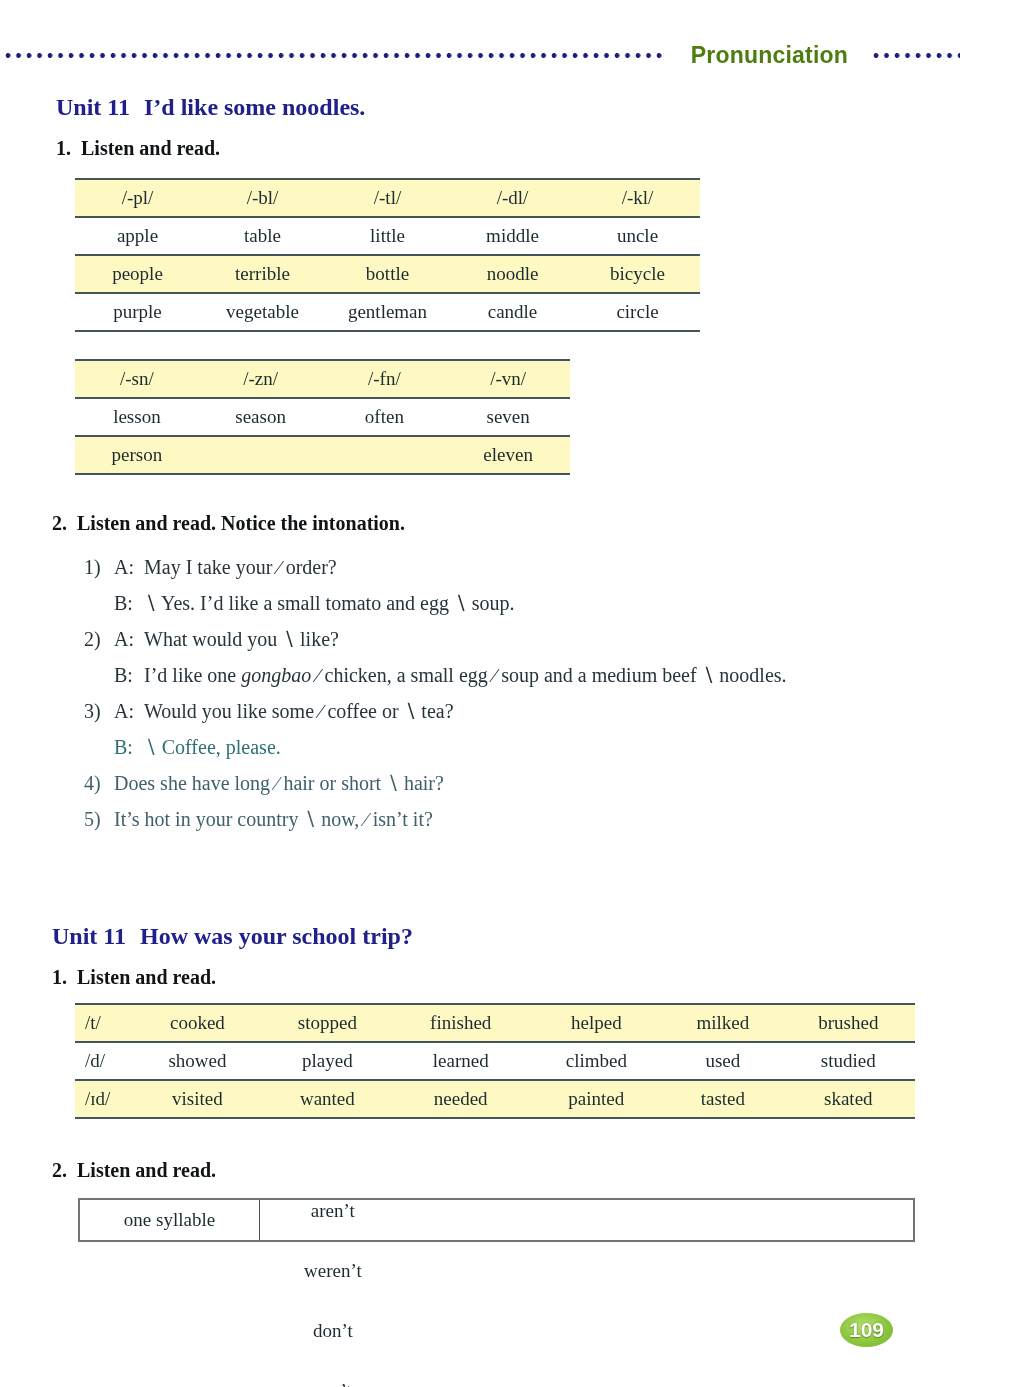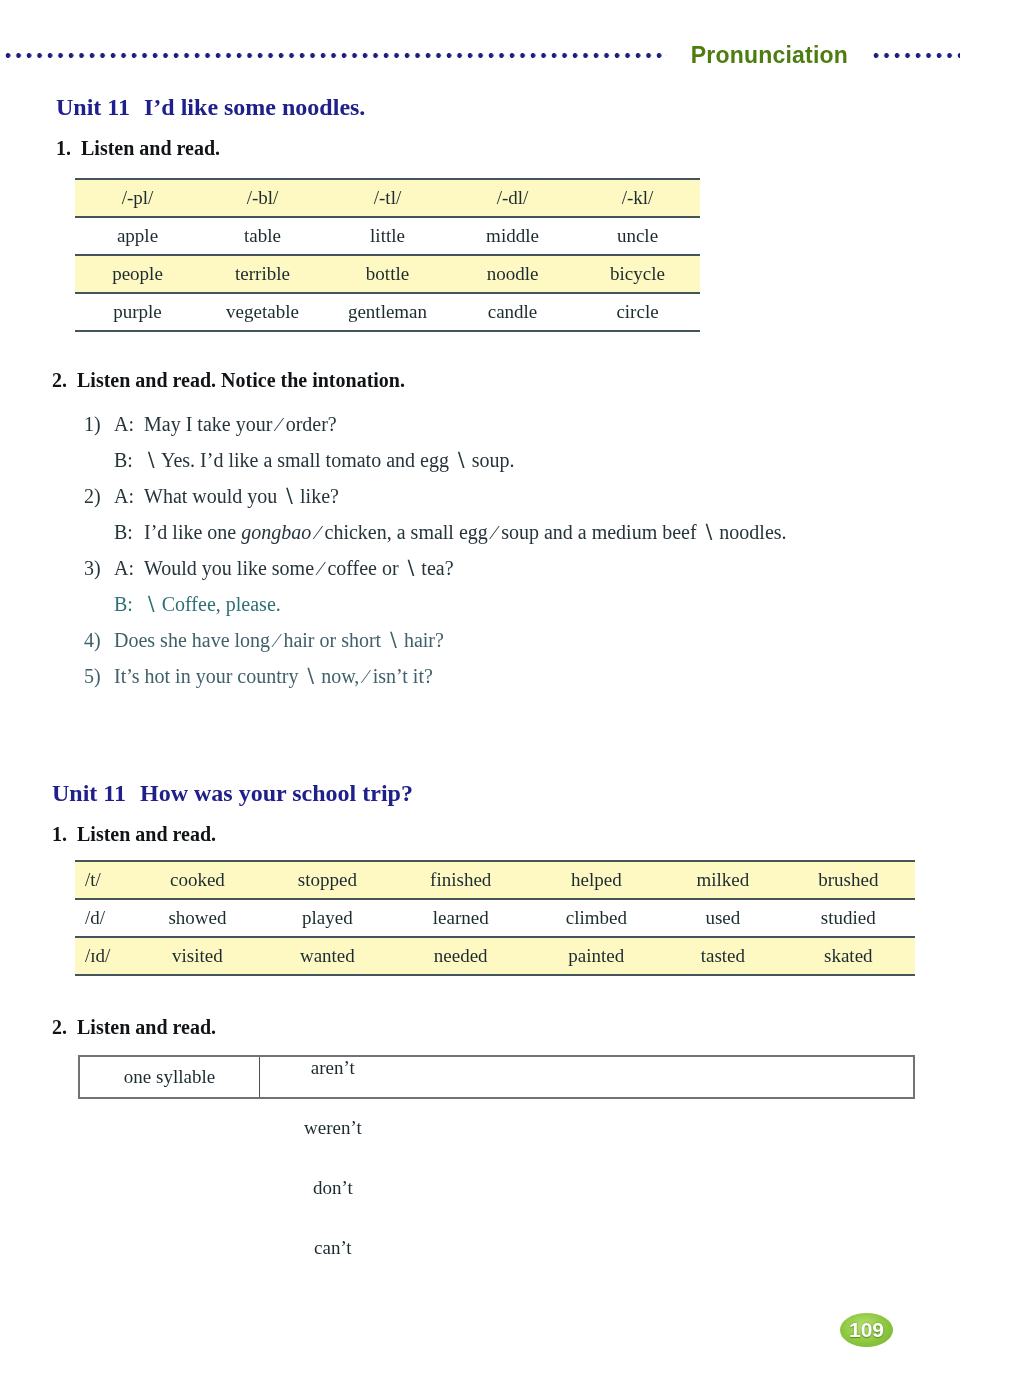--- a/index.html
+++ b/index.html
@@ -177,20 +177,42 @@
     <tr>
       <td>purple</td>
       <td>vegetable</td>
       <td>gentleman</td>
       <td>candle</td>
       <td>circle</td>
     </tr>
   </tbody>
     </table>
 
+  <table class="ptable t2">
+    <tbody>
+        <tr class="blue">
+      <td>/-sn/</td>
+      <td>/-zn/</td>
+      <td>/-fn/</td>
+      <td>/-vn/</td>
+    </tr>
+    <tr>
+      <td>lesson</td>
+      <td>season</td>
+      <td>often</td>
+      <td>seven</td>
+    </tr>
+    <tr class="blue">
+      <td>person</td>
+      <td></td>
+      <td></td>
+      <td>eleven</td>
+    </tr>
+  </tbody>
+    </table>
 
   <div class="ex-heading wide" style="margin-top:37px;">
     <span class="ex-num">2.</span><span>Listen and read. Notice the intonation.</span>
   </div>
 
   <div class="dialogue">
     <div class="dline">
       <span class="dnum">1)</span>
       <span class="dprefix">A:</span>
       <span class="dtext">May I take your ∕ order?</span>

